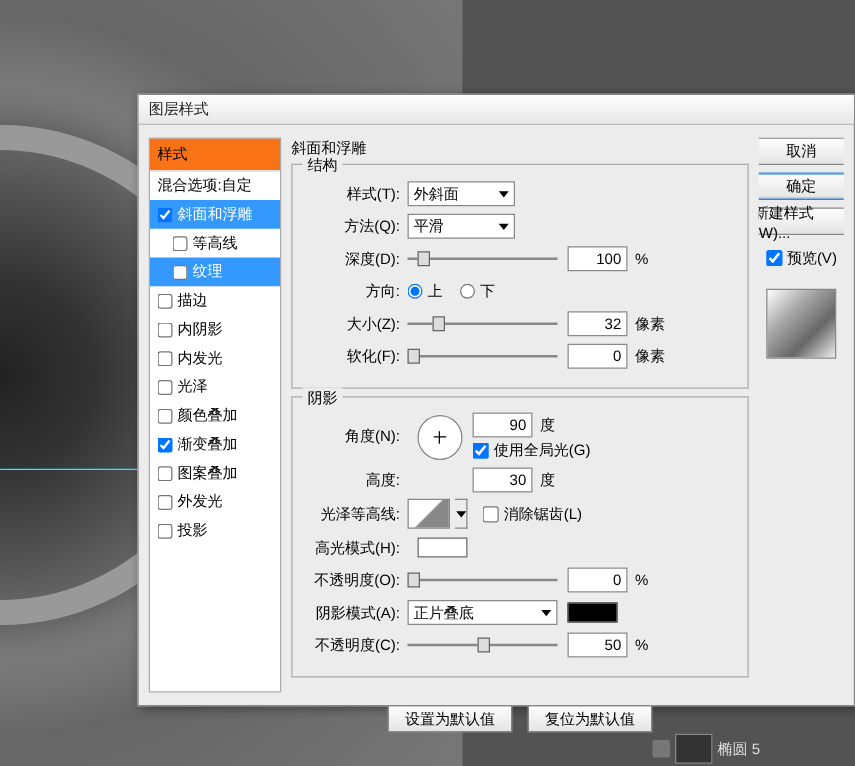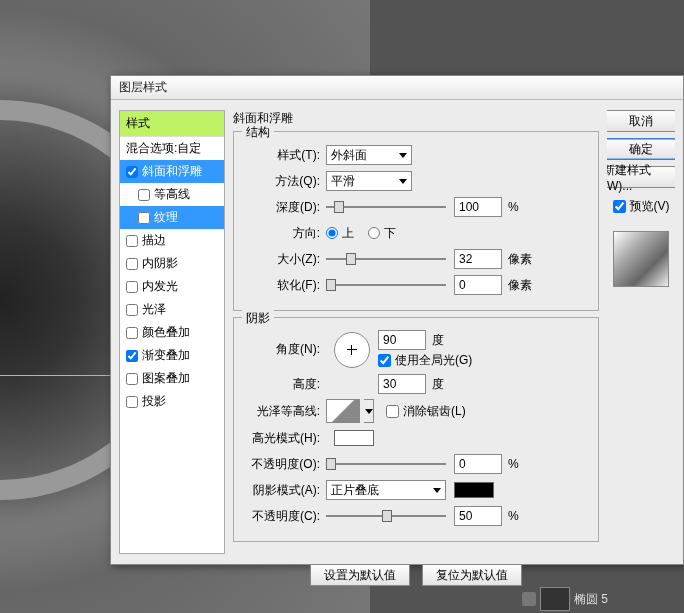--- a/index.html
+++ b/index.html
@@ -12,37 +12,37 @@
 .ps-layer-row { display: flex; align-items: center; gap: 4px; padding: 2px; color: #ddd; }
 .ps-eye { width: 14px; height: 14px; background: #777; border-radius: 2px; }
 .ps-thumb { width: 30px; height: 24px; background: #333; border: 1px solid #888; }
 
 .dialog { position: absolute; left: 110px; top: 75px; width: 574px; height: 490px; background: #ececec; border: 1px solid #888; box-shadow: 2px 2px 8px rgba(0,0,0,0.4); }
 .titlebar { height: 24px; background: linear-gradient(#fdfdfd, #e8e8e8); border-bottom: 1px solid #bbb; display: flex; align-items: center; padding: 0 8px; }
 .titlebar-text { color: #222; }
 .dialog-body { display: flex; padding: 10px 8px; gap: 8px; height: calc(100% - 24px); }
 
 .styles-col { width: 106px; border: 1px solid #aaa; background: #fff; }
-.style-head { padding: 4px 6px; background: #bef264; border-bottom: 1px solid #ddd; }
+.style-head { padding: 4px 6px; background: #f97316; border-bottom: 1px solid #ddd; }
 .style-item { display: flex; align-items: center; gap: 4px; padding: 3px 6px; cursor: default; }
 .style-item.selected { background: #3399ff; color: #fff; }
 .style-item input[type=checkbox] { width: 12px; height: 12px; }
 .style-sub { padding-left: 18px; }
 
 .settings-col { flex: 1; position: relative; }
 .fieldset { border: 1px solid #aaa; padding: 8px 10px 10px 10px; margin-bottom: 6px; position: relative; }
 .fieldset-title { position: absolute; top: -8px; left: 8px; background: #ececec; padding: 0 4px; color: #000; }
 .row { display: flex; align-items: center; margin: 4px 0; min-height: 22px; }
 .row-label { width: 82px; text-align: right; padding-right: 6px; }
 .select { width: 86px; height: 20px; border: 1px solid #888; background: #fff; display: flex; align-items: center; justify-content: space-between; padding: 0 4px; }
 .caret { width: 0; height: 0; border-left: 4px solid transparent; border-right: 4px solid transparent; border-top: 5px solid #000; }
 .slider { width: 120px; height: 18px; position: relative; margin-right: 8px; }
 .slider-track { position: absolute; top: 8px; left: 0; right: 0; height: 2px; background: #888; }
 .slider-thumb { position: absolute; top: 3px; width: 10px; height: 12px; background: #ddd; border: 1px solid #666; }
-.num-input { width: 48px; height: 20px; border: 1px solid #888; background: #fff; text-align: left; padding: 0 4px; }
+.num-input { width: 48px; height: 20px; border: 1px solid #888; background: #fff; text-align: right; padding: 0 4px; }
 .unit { margin-left: 6px; }
 .radio { width: 12px; height: 12px; }
 .angle-widget { width: 36px; height: 36px; border: 1px solid #888; border-radius: 50%; background: #fff; position: relative; margin: 0 8px; }
 .angle-cross { position: absolute; left: 50%; top: 50%; width: 6px; height: 6px; transform: translate(-50%,-50%); }
 .angle-cross::before, .angle-cross::after { content: ""; position: absolute; background: #000; }
 .angle-cross::before { left: 2px; top: -2px; width: 1px; height: 10px; }
 .angle-cross::after { top: 2px; left: -2px; height: 1px; width: 10px; }
 .swatch { width: 40px; height: 16px; border: 1px solid #666; display: inline-block; }
 .contour { width: 34px; height: 24px; border: 1px solid #888; background: linear-gradient(135deg,#fff 0%,#fff 48%,#888 52%,#888 100%); display: inline-block; margin-right: 4px; }
 .contour-caret { width: 10px; height: 24px; border: 1px solid #888; border-left: none; display: inline-flex; align-items: center; justify-content: center; }
@@ -120,20 +120,24 @@
       <div class="style-item">
           <input type="checkbox" checked="" style="">
           <span>渐变叠加</span>
         </div>
       <div class="style-item">
           <input type="checkbox" style="">
           <span>图案叠加</span>
         </div>
       <div class="style-item">
           <input type="checkbox" style="">
+          <span>外发光</span>
+        </div>
+      <div class="style-item">
+          <input type="checkbox" style="">
           <span>投影</span>
         </div>
     </div>
 
     <div class="settings-col">
       <div style="margin-bottom:4px">斜面和浮雕</div>
 
       <div class="fieldset">
         <span class="fieldset-title">结构</span>
         <div class="row">

